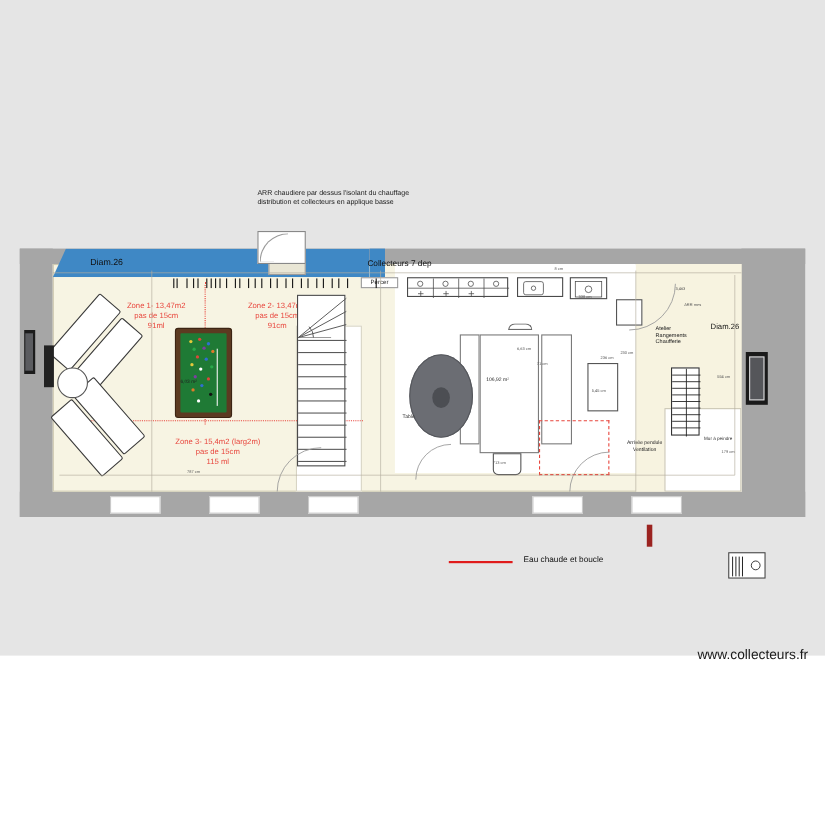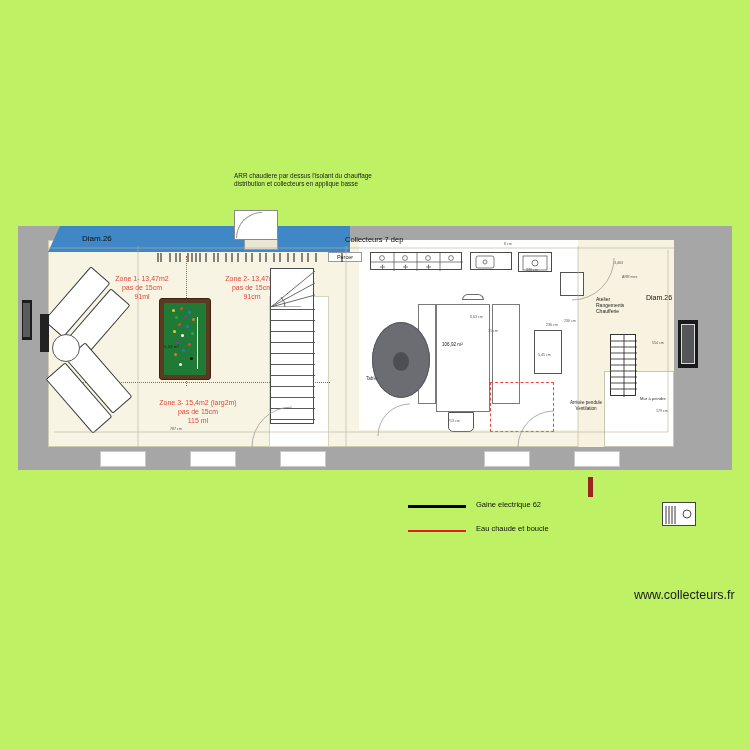--- a/index.html
+++ b/index.html
@@ -6,22 +6,22 @@
   * { box-sizing: border-box; }
   html, body {
     margin: 0; padding: 0;
     width: 750px; height: 750px;
     background: #ffffff;
     font-family: "Liberation Sans", sans-serif;
     overflow: hidden;
   }
   #root {
     position: relative;
-    width: 750px; height: 750px;
-    background: #bef264;
+    width: 750px; height: 596px;
+    background: #e5e5e5;
   }
   .abs { position: absolute; }
 
   
   #top-note {
     left: 234px; top: 172px; width: 200px;
     font-size: 6.4px; line-height: 8.2px; color: #1a1a1a;
     white-space: pre-line;
   }
 
@@ -66,21 +66,21 @@
   }
   #blue-band-2 {
     left: 318px; top: 0px; width: 14px; height: 26px;
     background: #3f88c5;
   }
   #diam26-top {
     left: 64px; top: 8px;
     font-size: 8px; color: #111; font-weight: 500;
   }
   #collecteurs {
-    left: 327px; top: 9px;
+    left: 316px; top: 9px;
     font-size: 7.5px; color: #111;
   }
 
   
   #chaud-box {
     left: 216px; top: -16px; width: 44px; height: 30px;
     background: #ffffff; border: 1px solid #888;
   }
   #chaud-arc {
     left: 218px; top: -14px; width: 26px; height: 26px;
@@ -552,24 +552,20 @@
         <text x="152" y="204">787 cm</text>
         <text x="546" y="96">230 cm</text>
         <text x="634" y="118">554 cm</text>
         <text x="638" y="186">179 cm</text>
       </g>
     </svg>
 
   </div>
 
   <div class="abs" id="legend">
-    <div class="legend-row">
-      <div class="legend-swatch thick" style="background:#000000;"></div>
-      <div class="legend-text">Gaine electrique 62</div>
-    </div>
     <div class="legend-row" style="margin-top:4px;">
       <div class="legend-swatch" style="background:#e01b1b;"></div>
       <div class="legend-text">Eau chaude et boucle</div>
     </div>
   </div>
 
   <div class="abs" id="watermark">www.collecteurs.fr</div>
 
 </div>
 

